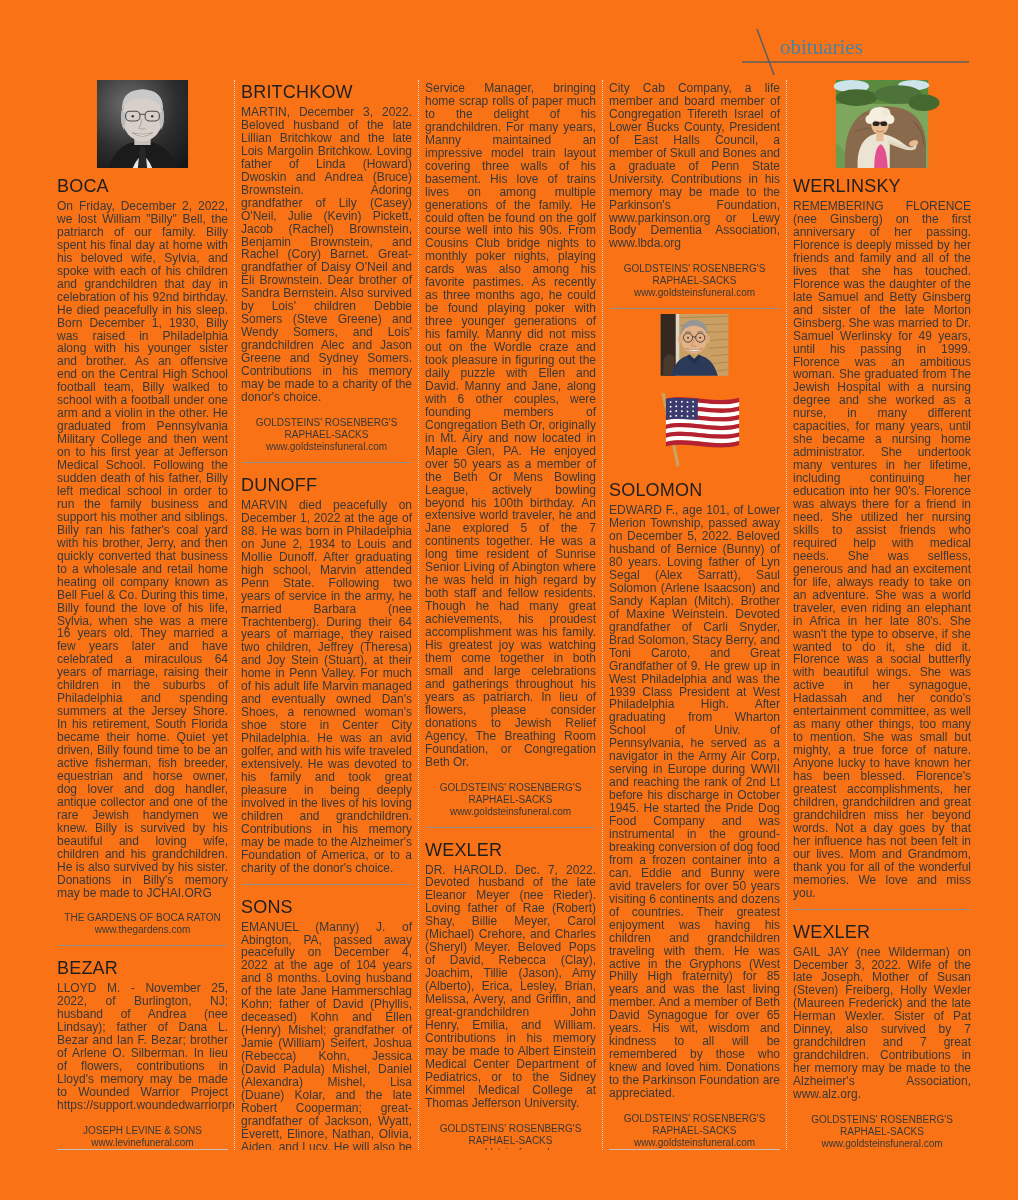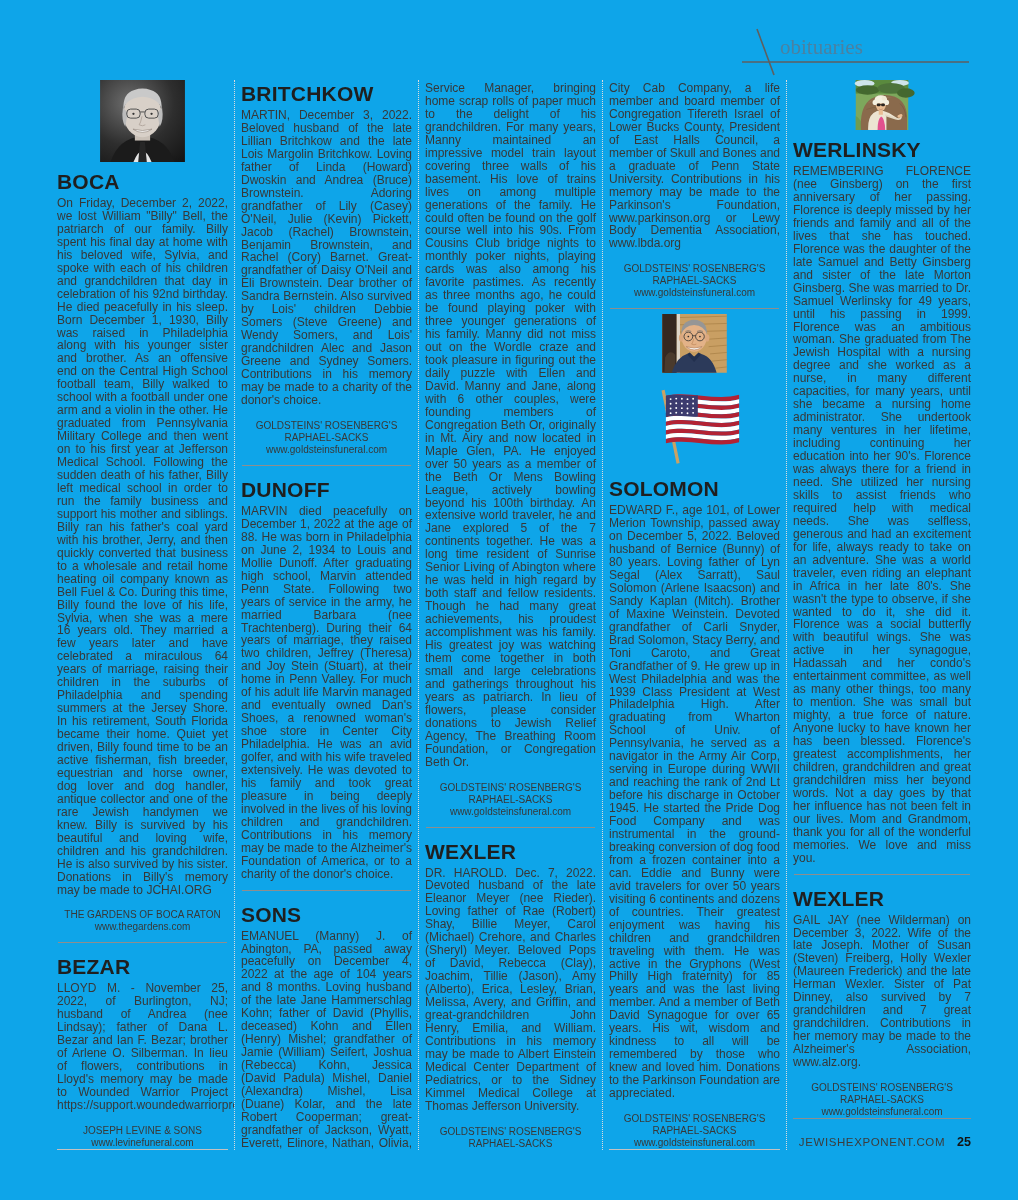--- a/index.html
+++ b/index.html
@@ -4,40 +4,40 @@
 <style>
   * { margin:0; padding:0; box-sizing:border-box; }
   html,body { width:1018px; height:1200px; }
   body {
     background:#ffffff;
     font-family:"Liberation Sans", sans-serif;
     color:#2e2e2e;
     position:relative;
     overflow:hidden;
   }
-  .page { position:absolute; inset:0; background:#0ea5e9; }
+  .page { position:absolute; inset:0; background:#f97316; }
 
   .masthead { position:absolute; top:26px; left:740px; width:232px; height:52px; }
 
   .cols {
     position:absolute; top:80px; left:57px;
     width:915px; height:1070px;
     display:flex; gap:6px;
   }
   .col {
     flex:0 0 178px; width:178px;
     display:flex; flex-direction:column;
     overflow:hidden;
     padding-right:6px;
     border-right:1px dotted #dcdcdc;
   }
   .col:last-child { border-right:none; padding-right:0; }
 
   .obit-title {
-    font-size:21px; font-weight:bold; color:#1f1f1f;
+    font-size:18px; font-weight:normal; color:#1f1f1f;
     letter-spacing:.2px; margin:7px 0 3px;
     font-family:"Liberation Sans", sans-serif;
   }
   .col > .photo + article .obit-title,
   .col > article:first-child .obit-title { margin-top:2px; }
 
   .obit-body {
     font-size:12px; line-height:1.08; text-align:justify;
     color:#383838; hyphens:auto; -webkit-hyphens:auto;
   }
@@ -336,19 +336,16 @@
       <article>
         <h2 class="obit-title">WEXLER</h2>
         <p class="obit-body">GAIL JAY (nee Wilderman) on December 3, 2022. Wife of the late Joseph. Mother of Susan (Steven) Freiberg, Holly Wexler (Maureen Frederick) and the late Herman Wexler. Sister of Pat Dinney, also survived by 7 grandchildren and 7 great grandchildren. Contributions in her memory may be made to the Alzheimer's Association, www.alz.org.</p>
         <div class="credits">
           <div class="credit-line">GOLDSTEINS' ROSENBERG'S</div>
           <div class="credit-line">RAPHAEL-SACKS</div>
           <div class="credit-url credit-line">www.goldsteinsfuneral.com</div>
         </div>
       </article>
 
-      <div class="footerbar">
-        <span class="site-name">JEWISHEXPONENT.COM</span><span class="page-number">25</span>
-      </div>
     </section>
 
   </div>
 </div>
 
 </body></html>

